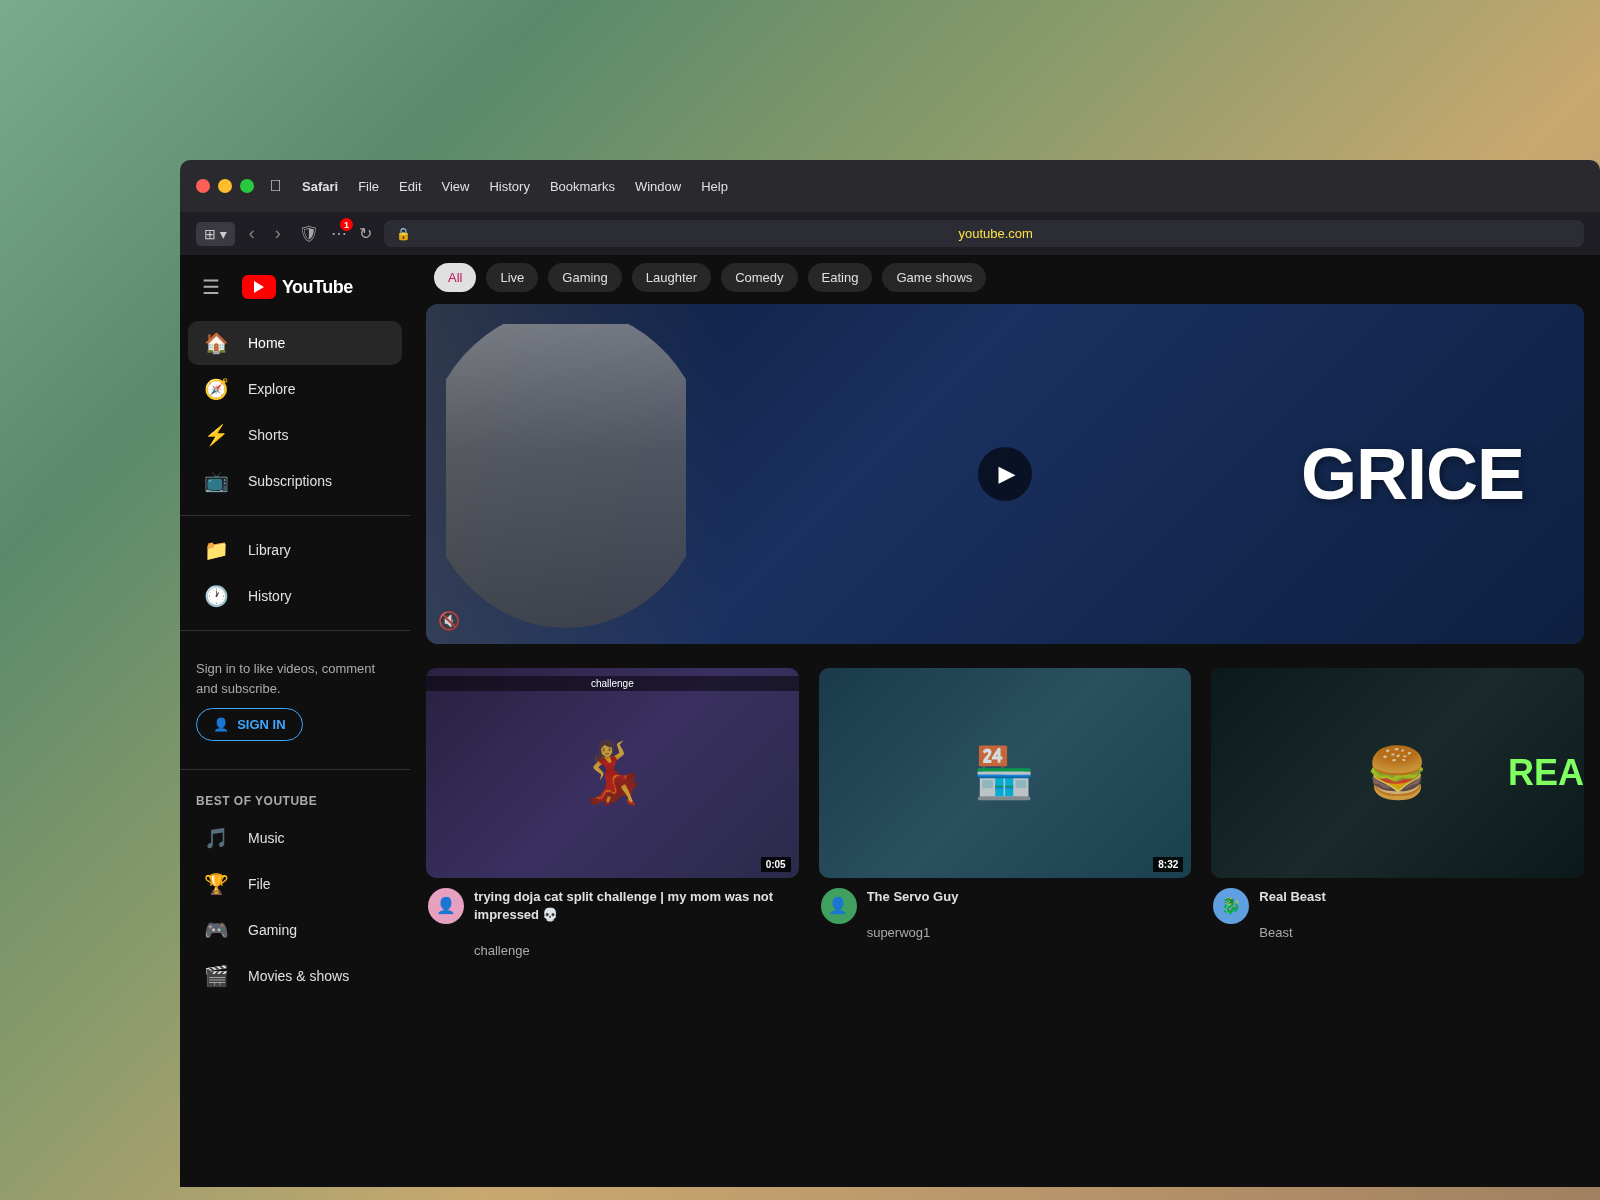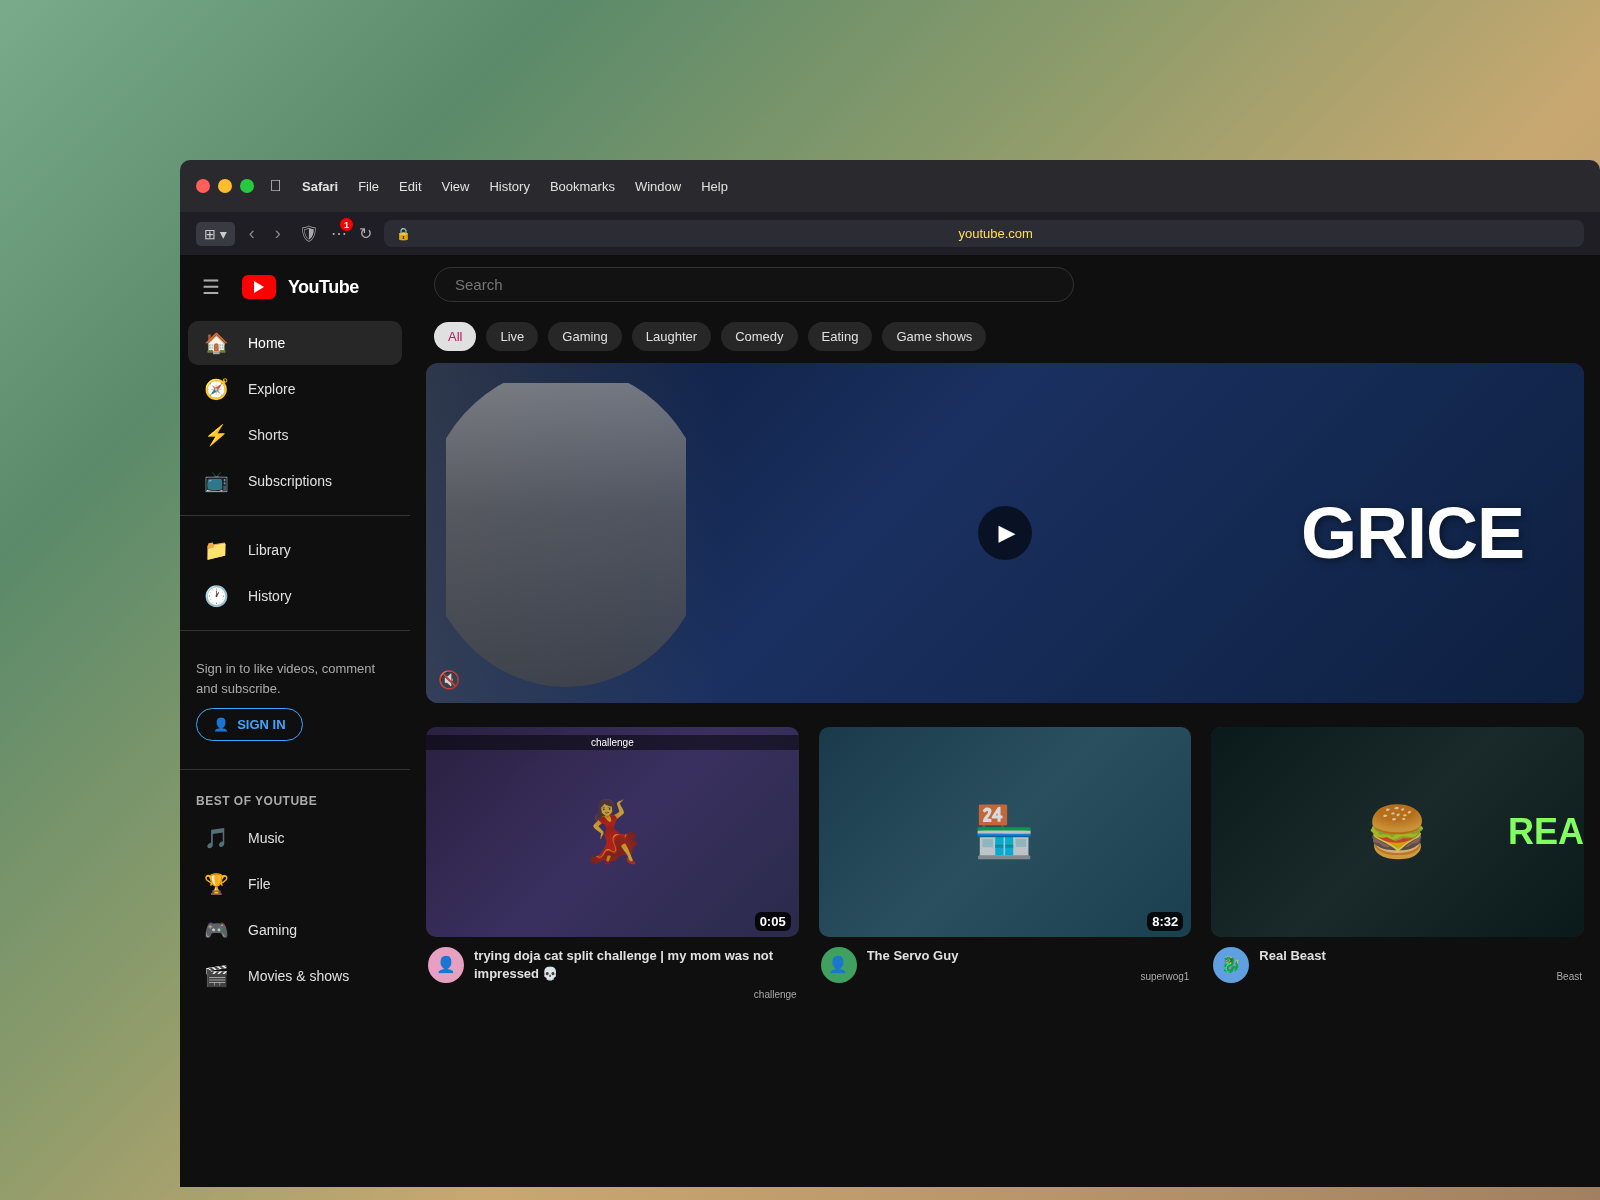--- a/index.html
+++ b/index.html
@@ -210,21 +210,20 @@
       border-left: 10px solid white;
       border-top: 6px solid transparent;
       border-bottom: 6px solid transparent;
     }
 
     .yt-logo-text {
       color: white;
       font-size: 18px;
       font-weight: 700;
       letter-spacing: -0.5px;
-      margin-left: 6px;
     }
 
     .nav-item {
       display: flex;
       align-items: center;
       gap: 20px;
       padding: 10px 16px;
       cursor: pointer;
       border-radius: 10px;
       margin: 2px 8px;
@@ -435,23 +434,23 @@
       aspect-ratio: 16/9;
       background: #272727;
     }
 
     .video-duration {
       position: absolute;
       bottom: 6px;
       right: 8px;
       background: rgba(0,0,0,0.85);
       color: white;
-      font-size: 13px;
+      font-size: 10px;
       padding: 2px 5px;
-      border-radius: 6px;
+      border-radius: 0;
       font-weight: 600;
     }
 
     .video-info {
       display: flex;
       gap: 10px;
       padding: 10px 2px 4px;
     }
 
     .channel-avatar {
@@ -474,23 +473,22 @@
       font-weight: 600;
       line-height: 1.4;
       display: -webkit-box;
       -webkit-line-clamp: 2;
       -webkit-box-orient: vertical;
       overflow: hidden;
     }
 
     .video-channel {
       color: #aaa;
-      font-size: 10px;
-      margin-top: 6px;
-      text-align: right;
+      font-size: 13px;
+      margin-top: 19px;
     }
 
     
     ::-webkit-scrollbar { width: 6px; height: 6px; }
     ::-webkit-scrollbar-track { background: transparent; }
     ::-webkit-scrollbar-thumb { background: #444; border-radius: 3px; }
   </style>
 </head>
 <body>
 
@@ -609,25 +607,20 @@
       </div>
       <div class="nav-item">
         <span class="nav-icon">🎬</span>
         <span>Movies &amp; shows</span>
       </div>
 
     </div>
 
     <div class="yt-main">
 
-      <div class="yt-topbar">
-        <div class="search-container">
-          <input class="search-input" type="text" placeholder="Search" style="">
-        </div>
-      </div>
 
       <div class="filter-chips">
         <button class="filter-chip active">All</button>
         <button class="filter-chip">Live</button>
         <button class="filter-chip">Gaming</button>
         <button class="filter-chip">Laughter</button>
         <button class="filter-chip">Comedy</button>
         <button class="filter-chip">Eating</button>
         <button class="filter-chip">Game shows</button>
       </div>

